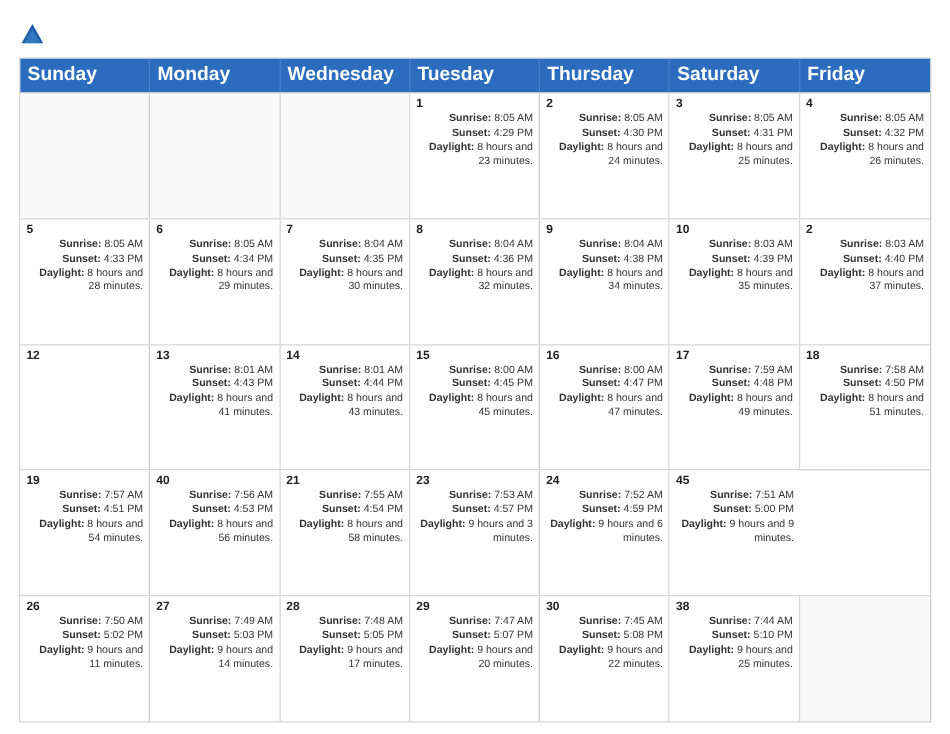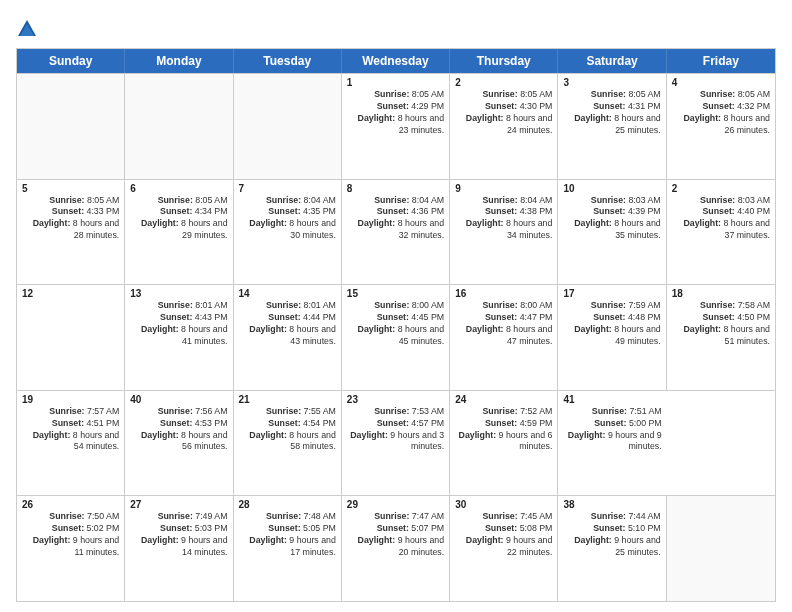--- a/index.html
+++ b/index.html
@@ -61,24 +61,24 @@
       border: 1px solid #ccc;
     }
     .cal-header-row {
       display: grid;
       grid-template-columns: repeat(7, 1fr);
       background: #2b6cbf;
     }
     .cal-header-cell {
       color: #fff;
       font-weight: bold;
-      font-size: 12px;
+      font-size: 16px;
       padding: 5px 6px;
       border-right: 1px solid #4a80c8;
-      text-align: center;
+      text-align: left;
     }
     .cal-header-cell:last-child { border-right: none; }
     .cal-body {
       flex: 1;
       display: flex;
       flex-direction: column;
     }
     .cal-row {
       display: grid;
       grid-template-columns: repeat(7, 1fr);
@@ -128,22 +128,22 @@
     <div class="title-block">
       <div class="month-title"></div>
       <div class="subtitle"></div>
     </div>
   </div>
 
   <div class="calendar">
     <div class="cal-header-row">
     <div class="cal-header-cell">Sunday</div>
         <div class="cal-header-cell">Monday</div>
+        <div class="cal-header-cell">Wednesday</div>
         <div class="cal-header-cell">Tuesday</div>
-        <div class="cal-header-cell">Wednesday</div>
         <div class="cal-header-cell">Thursday</div>
         <div class="cal-header-cell">Saturday</div>
         <div class="cal-header-cell">Friday</div>
       </div>
     <div class="cal-body">
     <div class="cal-row">
           <div class="cal-cell empty"></div>
           <div class="cal-cell empty"></div>
           <div class="cal-cell empty"></div>
           <div class="cal-cell">
@@ -237,21 +237,21 @@
           </div>
           <div class="cal-cell">
             <div class="day-number">23</div>
             <div class="day-info"><strong>Sunrise:</strong> 7:53 AM<br><strong>Sunset:</strong> 4:57 PM<br><strong>Daylight:</strong> 9 hours and 3 minutes.</div>
           </div>
           <div class="cal-cell">
             <div class="day-number">24</div>
             <div class="day-info"><strong>Sunrise:</strong> 7:52 AM<br><strong>Sunset:</strong> 4:59 PM<br><strong>Daylight:</strong> 9 hours and 6 minutes.</div>
           </div>
           <div class="cal-cell">
-            <div class="day-number">41</div>
+            <div class="day-number">45</div>
             <div class="day-info"><strong>Sunrise:</strong> 7:51 AM<br><strong>Sunset:</strong> 5:00 PM<br><strong>Daylight:</strong> 9 hours and 9 minutes.</div>
           </div>
         </div>
         <div class="cal-row">
           <div class="cal-cell">
             <div class="day-number">26</div>
             <div class="day-info"><strong>Sunrise:</strong> 7:50 AM<br><strong>Sunset:</strong> 5:02 PM<br><strong>Daylight:</strong> 9 hours and 11 minutes.</div>
           </div>
           <div class="cal-cell">
             <div class="day-number">27</div>

